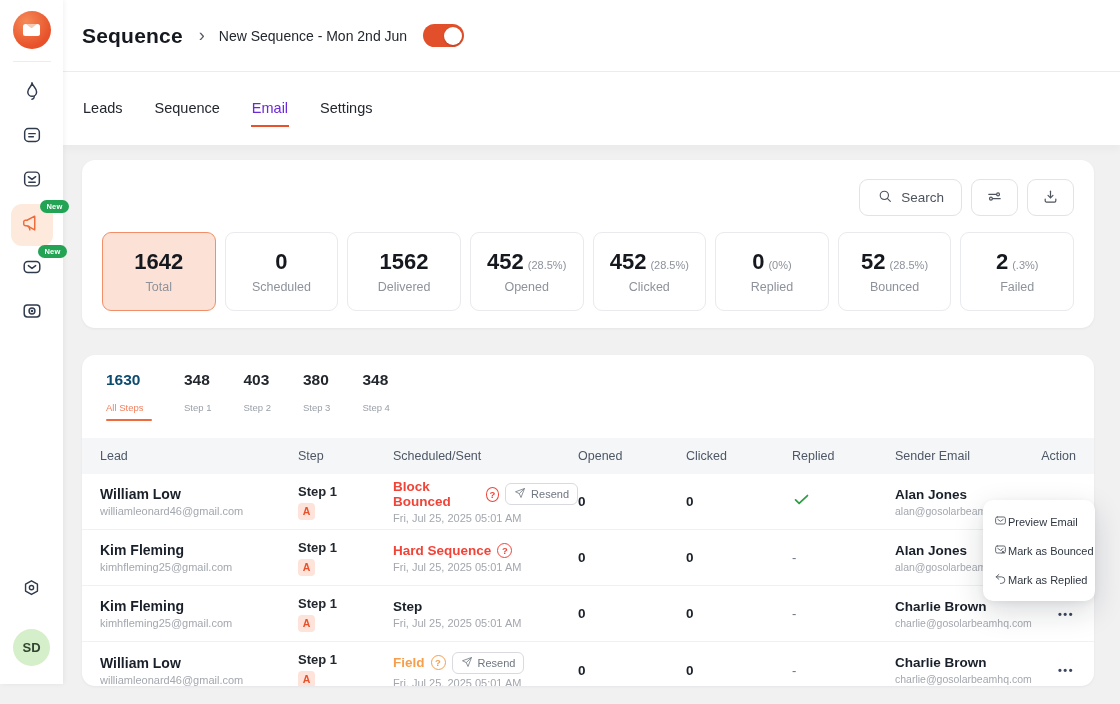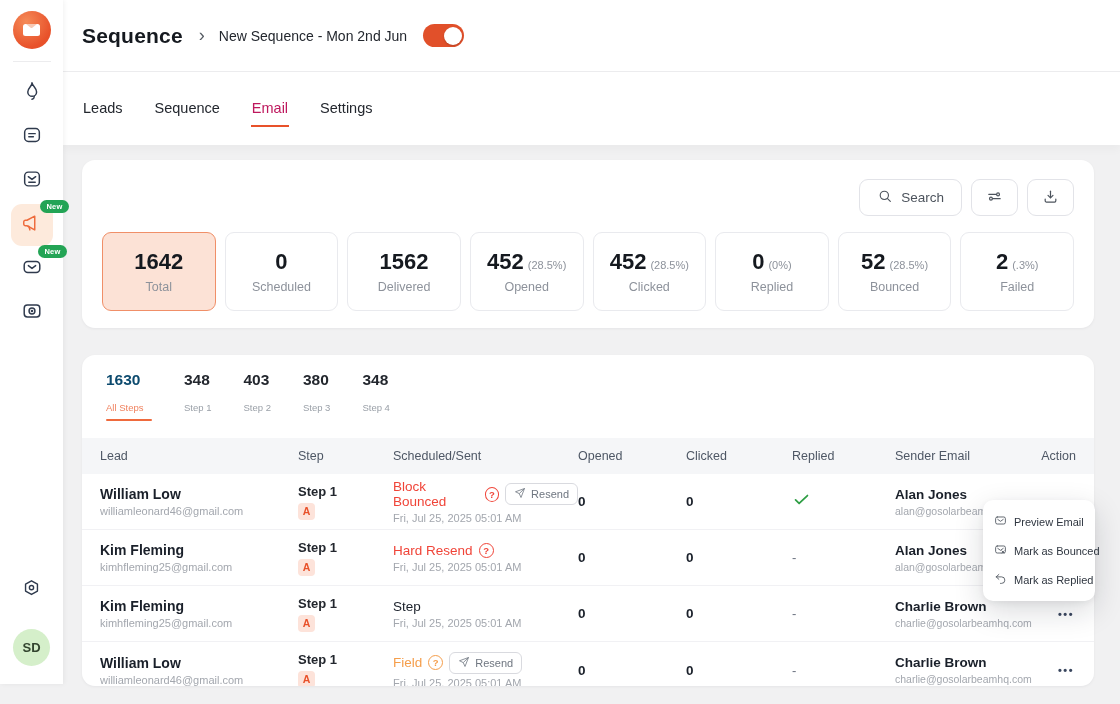--- a/index.html
+++ b/index.html
@@ -50,21 +50,21 @@
     position:relative; cursor:pointer; }
   .toggle .knob { position:absolute; right:2.5px; top:2.5px; width:18px; height:18px;
     border-radius:50%; background:#fff; box-shadow:0 1px 2px rgba(0,0,0,.2); }
   
   .tabs {
     position:absolute; left:63px; top:72px; right:0; height:73px; background:#fff;
     display:flex; align-items:center; gap:30px; padding-left:19px; z-index:3;
     box-shadow:0 5px 8px rgba(0,0,0,.03);
   }
   .tab { font-size:14.5px; color:#23272e; padding:9px 1px; cursor:pointer; border-bottom:2px solid transparent; }
-  .tab.active { color:#be185d; border-bottom-color:#e8512a; }
+  .tab.active { color:#6d28d9; border-bottom-color:#e8512a; }
   
   .main { position:absolute; left:63px; top:145px; right:0; bottom:0; background:#f1f1f2; }
   .card { position:absolute; left:19px; width:1012px; background:#fff; border-radius:13px;
     box-shadow:0 1px 3px rgba(16,24,40,.05); }
   .card-stats { top:15px; height:168px; }
   .toolbar { position:absolute; top:19px; right:20px; display:flex; gap:9px; }
   .btn { height:37px; background:#fff; border:1px solid #e2e3e8; border-radius:9px;
     display:flex; align-items:center; justify-content:center; gap:8px; color:#4d545d;
     font-size:13.5px; cursor:pointer; }
   .btn svg { stroke:#4d545d; fill:none; stroke-width:1.7; stroke-linecap:round; stroke-linejoin:round; }
@@ -93,21 +93,21 @@
   .th-action { text-align:right; }
   .trow { height:56px; border-bottom:1px solid #f1f1f4; }
   .trow:last-child { border-bottom:none; }
   .lead-name { font-size:14px; font-weight:bold; color:#1a202a; }
   .lead-email { font-size:11px; color:#a3a7ae; margin-top:3px; }
   .step-cell-label { font-size:13px; font-weight:bold; color:#23272e; }
   .variant-badge { display:inline-block; margin-top:4px; min-width:17px; height:17px; line-height:17px;
     text-align:center; background:#fde3da; color:#e8512a; font-size:10.5px; font-weight:bold;
     border-radius:4px; padding:0 2px; }
   .status-line { display:flex; align-items:center; gap:6px; }
-  .status-text { font-size:13.5px; font-weight:normal; }
+  .status-text { font-size:13.5px; font-weight:bold; }
   .status-error .status-text, .status-error .q-icon { color:#f04438; }
   .status-warning .status-text, .status-warning .q-icon { color:#f59e4b; }
   .status-normal .status-text { color:#1a202a; }
   .q-icon { width:15px; height:15px; border:1.4px solid currentColor; border-radius:50%;
     font-size:9.5px; font-weight:bold; display:flex; align-items:center; justify-content:center; cursor:pointer; }
   .q-icon::after { content:"?"; }
   .resend-btn { display:flex; align-items:center; gap:5px; border:1px solid #d9dadf; border-radius:6px;
     background:#fff; padding:3px 8px; font-size:11px; color:#6f7680; cursor:pointer; }
   .resend-btn svg { stroke:#6f7680; fill:none; stroke-width:1.6; stroke-linejoin:round; }
   .row-date { font-size:11px; color:#a3a7ae; margin-top:3px; }
@@ -116,21 +116,21 @@
   .check svg { stroke:#2e9e44; fill:none; stroke-width:2.2; stroke-linecap:round; stroke-linejoin:round; }
   .sender-name { font-size:13.5px; font-weight:bold; color:#1a202a; }
   .sender-email { font-size:10.5px; color:#a3a7ae; margin-top:3px; }
   .action-cell { text-align:right; }
   .dots-btn { display:inline-block; color:#39465e; font-size:11px; font-weight:bold;
     letter-spacing:1.5px; cursor:pointer; padding:4px 2px; }
   .dots-btn::after { content:"•••"; }
   
   .menu { position:absolute; left:920px; top:355px; width:112px; background:#fff; border-radius:10px;
     box-shadow:0 10px 30px rgba(17,24,39,.16), 0 2px 6px rgba(0,0,0,.06); padding:7px 0; z-index:10; }
-  .menu-item { display:flex; align-items:center; gap:7px; padding:7px 11px; font-size:11px;
+  .menu-item { display:flex; align-items:center; gap:1px; padding:7px 11px; font-size:11px;
     color:#2f3640; cursor:pointer; white-space:nowrap; }
   .menu-item svg { stroke:#4d545d; fill:none; stroke-width:1.6; stroke-linecap:round; stroke-linejoin:round; flex:none; }
 </style>
 </head>
 <body>
 
 <div class="app">
 
   <aside class="sidebar">
     <div class="logo">
@@ -393,21 +393,21 @@
         <div>
           <div class="lead-name">Kim Fleming</div>
           <div class="lead-email">kimhfleming25@gmail.com</div>
         </div>
         <div>
           <div class="step-cell-label">Step 1</div>
           <span class="variant-badge">A</span>
         </div>
         <div class="status-error">
           <div class="status-line">
-            <span class="status-text">Hard Resend</span>
+            <span class="status-text">Hard Sequence</span>
             <span class="q-icon"></span>
           </div>
           <div class="row-date">Fri, Jul 25, 2025 05:01 AM</div>
         </div>
         <div class="num-cell">0</div>
         <div class="num-cell">0</div>
         <div class="replied-dash">-</div>
         <div>
           <div class="sender-name">Alan Jones</div>
           <div class="sender-email">alan@gosolarbeamhq.com</div>

